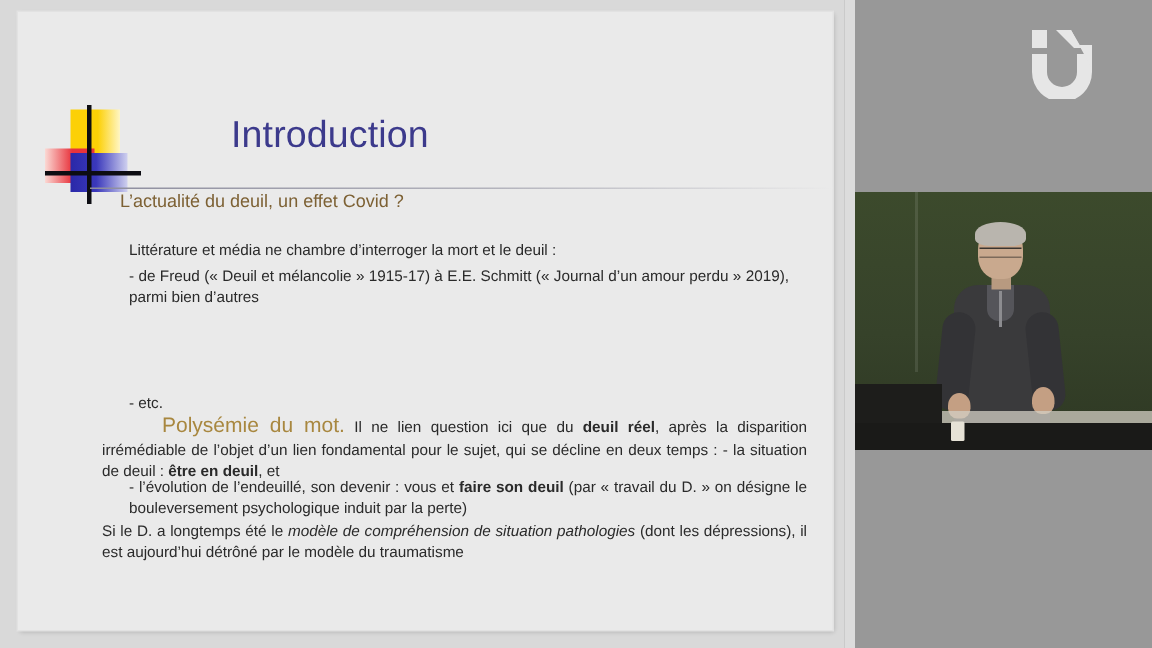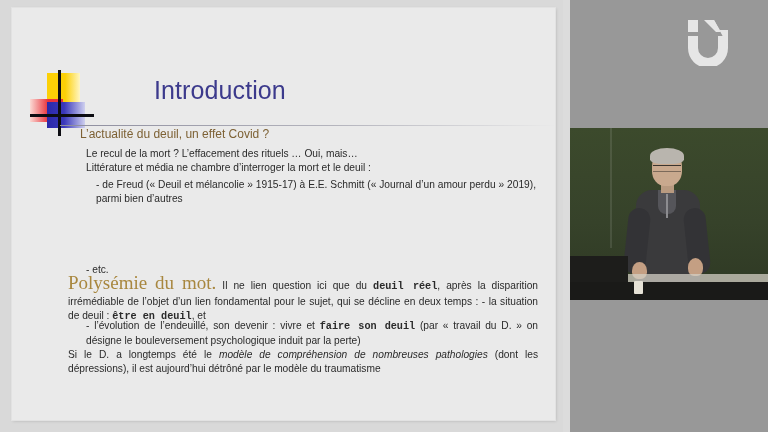--- a/index.html
+++ b/index.html
@@ -110,34 +110,35 @@
   }
 
   .para {
     position: absolute;
     color: #2a2a2a;
     font-size: 10.2px;
     line-height: 14.2px;
     text-align: justify;
     font-family: "Liberation Sans", sans-serif;
   }
-  .para b { font-weight: bold; font-family: Liberation Mono, monospace; }
+  .para b { font-weight: bold; }
   .para i { font-style: italic; }
 
   .p-recul   { left: 74px; top: 139px; width: 440px; }
   .p-litt    { left: 74px; top: 153px; width: 440px; }
-  .p-freud   { left: 84px; top: 170px; width: 440px; }
+  .p-freud   { left: 74px; top: 170px; width: 440px; }
   .p-cinema  { left: 74px; top: 198px; width: 440px; }
   .p-theatre { left: 74px; top: 226px; width: 440px; }
   .p-etc     { left: 74px; top: 255px; width: 440px; }
 
   .lead-label {
     color: #a8873f;
-    font-size: 19px;
-    font-family: Liberation Serif, serif;
+    font-size: 14px;
+    font-family: Liberation Sans, sans-serif;
+    margin-left: 40px;
   }
   .p-poly    { left: 56px; top: 268px; width: 470px; line-height: 14.6px; }
   .p-evol    { left: 74px; top: 311px; width: 452px; }
   .p-final   { left: 56px; top: 340px; width: 470px; }
 
   
   #right-pane {
     position: absolute;
     left: 563px; top: 0;
     width: 205px;
@@ -283,35 +284,34 @@
         <div class="sq cross-h"></div>
       </div>
 
       <div id="slide-title">Introduction</div>
       <div id="title-rule"></div>
 
       <div id="slide-body">
 
         <div class="subhead">L’actualité du deuil, un effet Covid ?</div>
 
-        <div class="para p-recul">Le recul de la mort ? L’effacement des rituels … Oui, mais…</div>
         <div class="para p-litt">Littérature et média ne chambre d’interroger la mort et le deuil :</div>
         <div class="para p-freud">- de Freud (« Deuil et mélancolie » 1915-17) à E.E. Schmitt (« Journal d’un amour perdu » 2019), parmi bien d’autres</div>
         <div class="para p-etc">- etc.</div>
 
         <div class="para p-poly">
           <span class="lead-label">Polysémie du mot.</span><span> Il ne lien question ici que du </span><b>deuil réel</b><span>, après la disparition irrémédiable de l’objet d’un lien fondamental pour le sujet, qui se décline en deux temps :    - la situation de deuil : </span><b>être en deuil</b><span>, et</span>
         </div>
 
         <div class="para p-evol">
-          <span>- l’évolution de l’endeuillé, son devenir : vivre et </span><b>faire son deuil</b><span> (par « travail du D. » on désigne le bouleversement psychologique induit par la perte)</span>
+          <span>- l’évolution de l’endeuillé, son devenir : vous et </span><b>faire son deuil</b><span> (par « travail du D. » on désigne le bouleversement psychologique induit par la perte)</span>
         </div>
 
         <div class="para p-final">
-          <span>Si le D. a longtemps été le </span><i>modèle de compréhension de nombreuses pathologies</i><span> (dont les dépressions), il est aujourd’hui détrôné par le modèle du traumatisme</span>
+          <span>Si le D. a longtemps été le </span><i>modèle de compréhension de situation pathologies</i><span> (dont les dépressions), il est aujourd’hui détrôné par le modèle du traumatisme</span>
         </div>
 
       </div>
     </div>
   </div>
 
   <div id="right-pane"></div>
   <div id="right-divider"></div>
 
   <div id="brand-bar">

